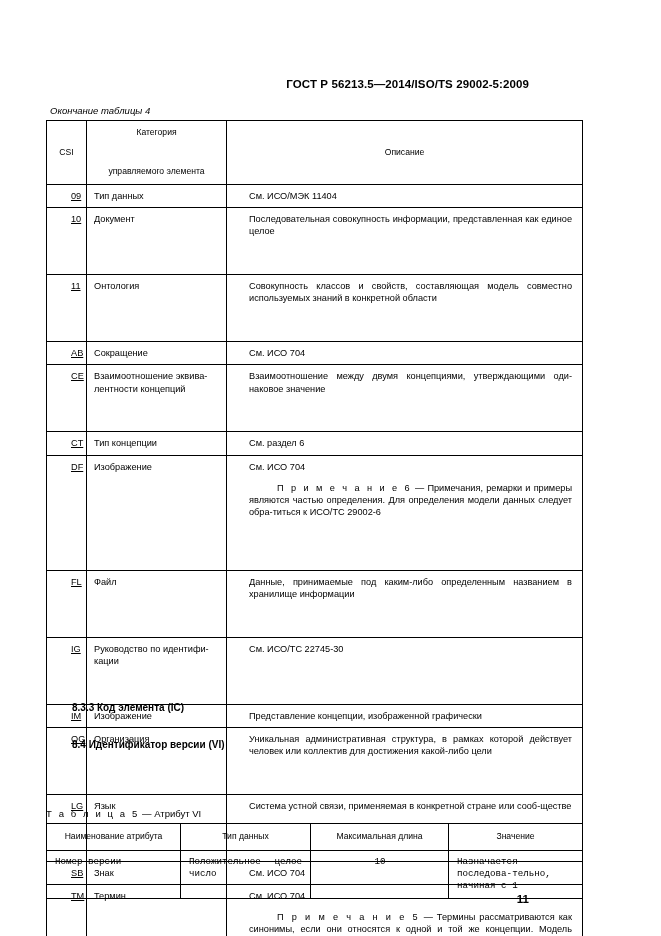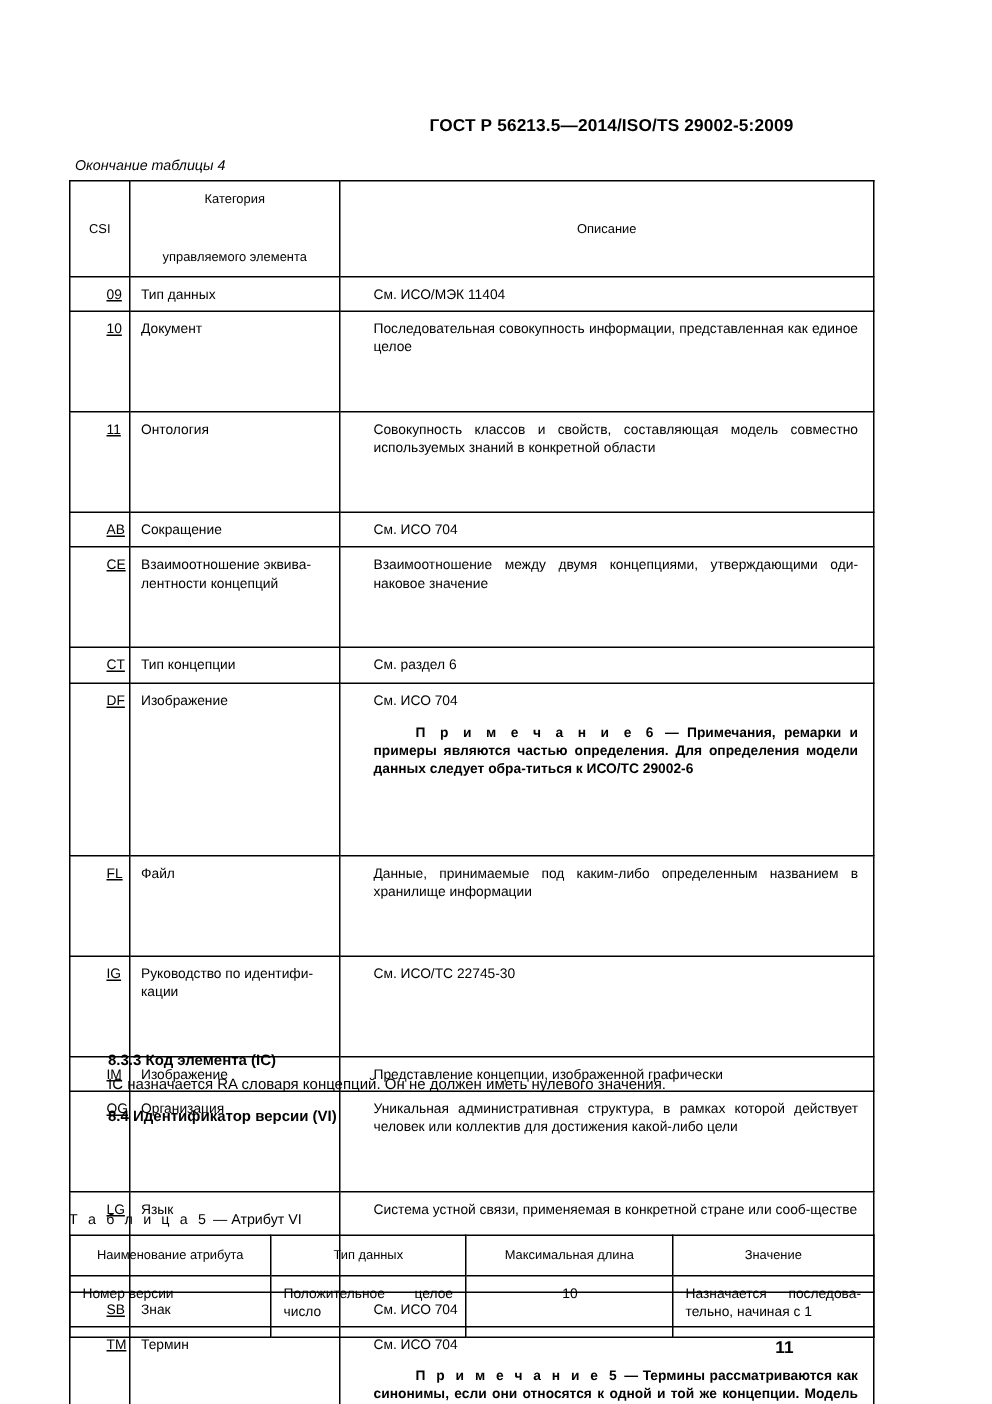--- a/index.html
+++ b/index.html
@@ -80,21 +80,20 @@
     text-align: justify;
     text-align-last: left;
     padding-left: 22px;
     padding-right: 10px;
   }
   #table4 td.desc .note {
     display: block;
     margin-top: 9px;
     text-indent: 28px;
     text-align: justify;
-    font-weight: bold;
   }
   #table4 td.desc .note .sp {
     letter-spacing: 2.1px;
   }
   .row-tall td { height: 56px; }
   .row-xtall td { height: 104px; }
 
   
   .sec {
     position: absolute;
@@ -131,20 +130,21 @@
   #table5 th {
     text-align: center;
     vertical-align: middle;
     font-size: 8.6px;
     height: 18px;
     padding: 4px 3px;
   }
   #table5 td {
     font-size: 9.2px;
     height: 30px;
+    font-family: Liberation Mono, monospace;
   }
   #table5 td.c-left { padding-left: 8px; }
   #table5 td.c-center { text-align: center; }
   #table5 td.c-just {
     text-align: justify;
     text-align-last: left;
     padding-left: 8px;
     padding-right: 8px;
   }
   .page-number {
@@ -258,21 +258,20 @@
         <td class="cat">Термин</td>
         <td class="desc">
           <span>См. ИСО 704</span>
           <span class="note"><span class="sp">П р и м е ч а н и е  5</span><span> — Термины рассматриваются как синонимы, если они относятся к одной и той же концепции. Модель данных приве-дена в ИСО/ТС 29002-6</span></span>
         </td>
       </tr>
     </tbody>
   </table>
 
   <div class="sec" id="sec833">8.3.3 Код элемента (IC)</div>
-  <div class="para" id="p833">IC назначается RA словаря концепций. Он не должен иметь нулевого значения.</div>
 
   <div class="sec" id="sec84">8.4 Идентификатор версии (VI)</div>
 
   <div class="table-caption-bottom"><span class="sp">Т а б л и ц а  5</span><span> — Атрибут VI</span></div>
 
   <table class="grid" id="table5">
     <colgroup>
       <col class="d1">
         <col class="d2">
         <col class="d3">

